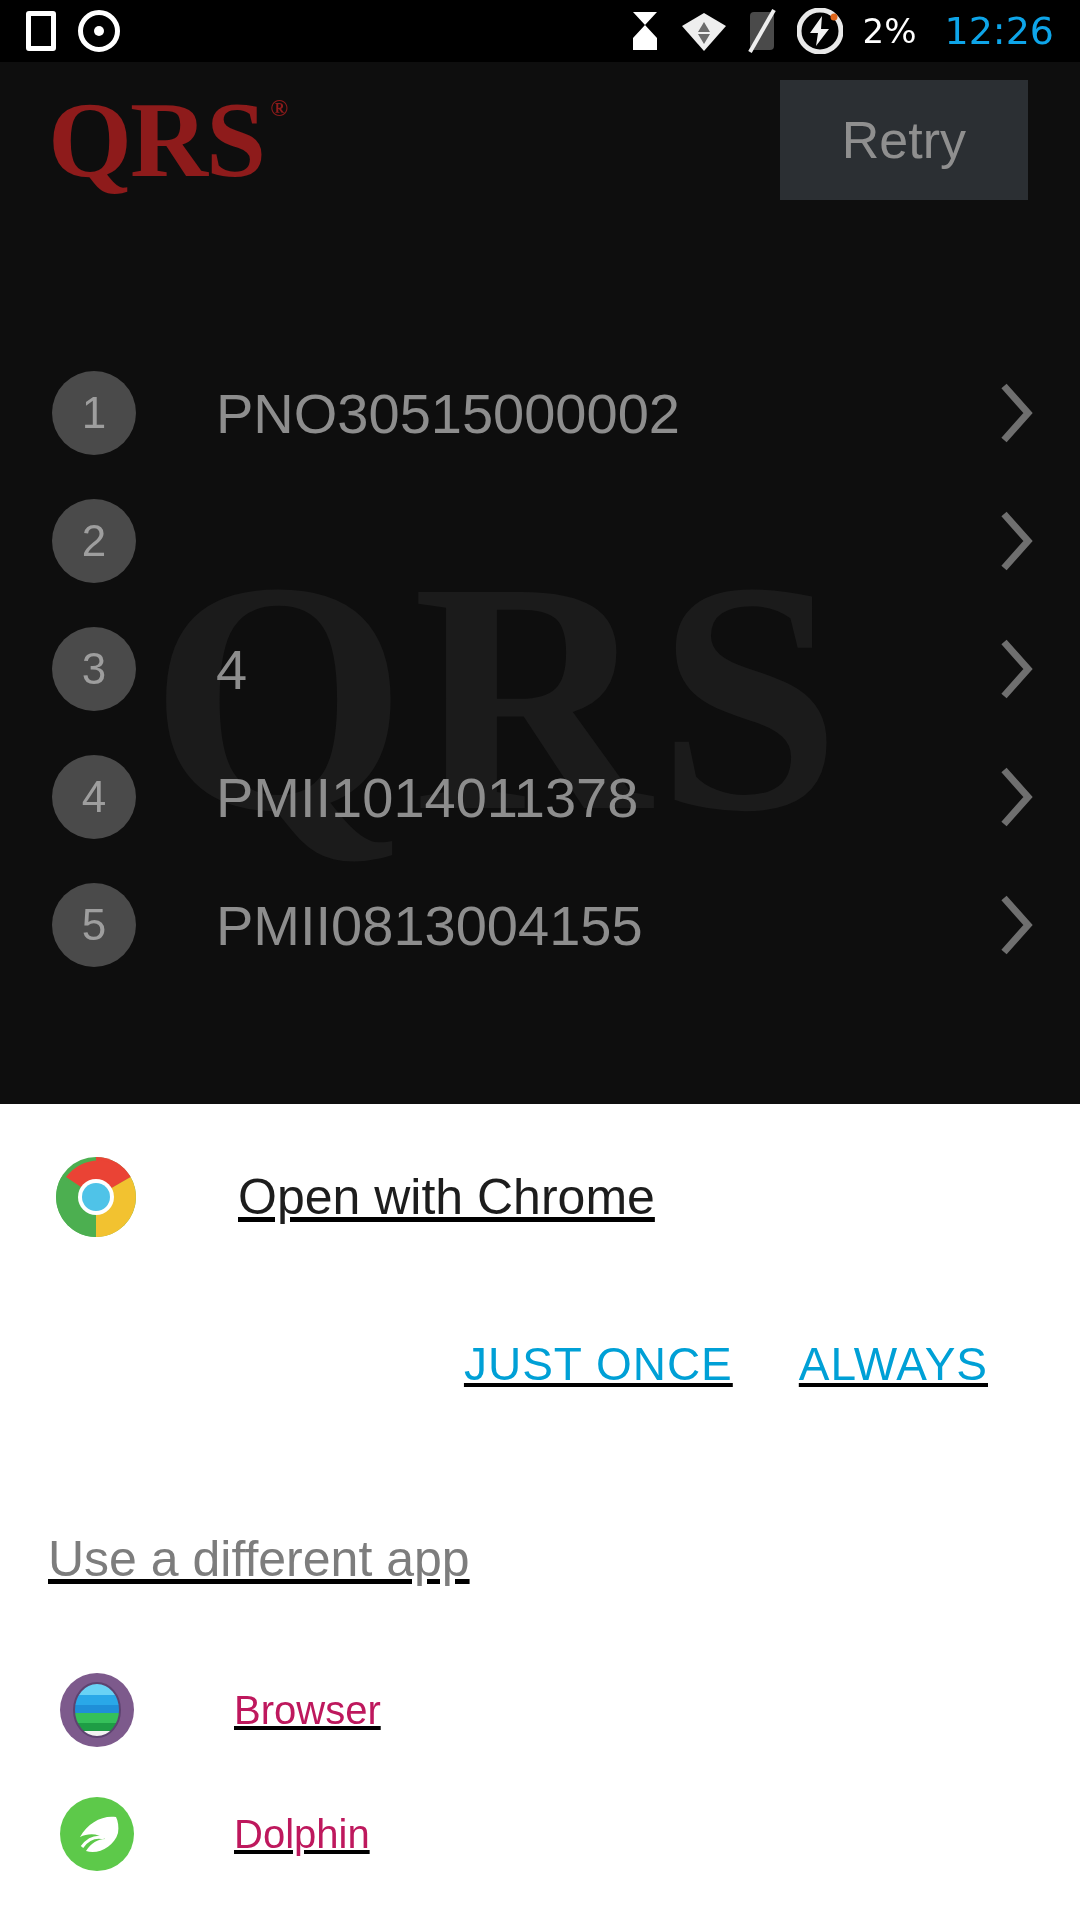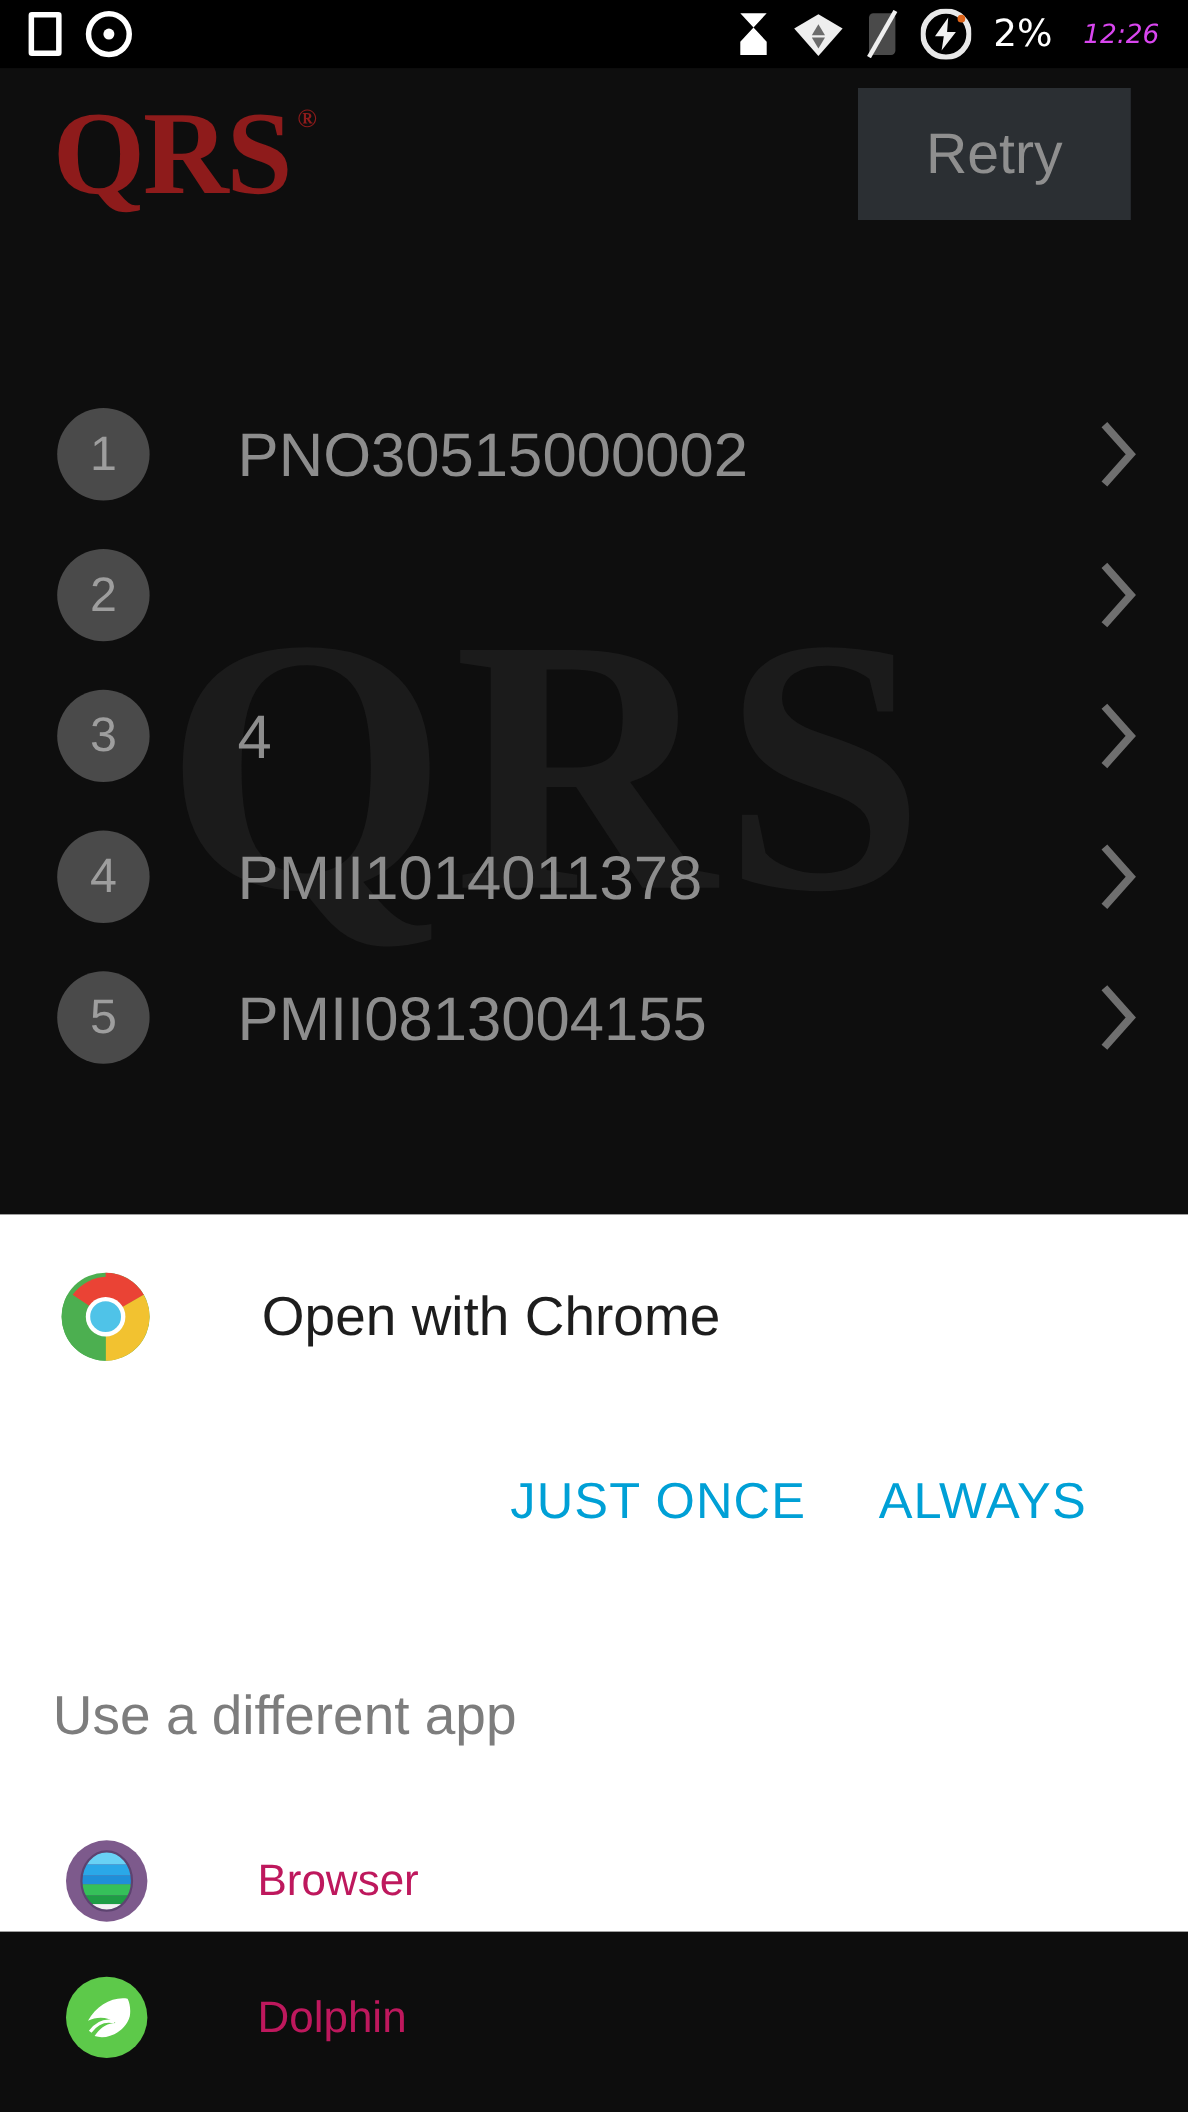--- a/index.html
+++ b/index.html
@@ -28,23 +28,22 @@
     display:flex; align-items:center; justify-content:center;
   }
   .sb-rec i{ width:10px; height:10px; background:#fff; border-radius:50%; display:block; }
   .sb-hourglass{ width:32px; height:42px; position:relative; }
   .sb-hourglass svg, .sb-wifi svg, .sb-sim svg, .sb-batt svg { display:block; }
   .sb-pct{
     color:#fff; font-size:34px; letter-spacing:0px;
     font-family:"DejaVu Sans", sans-serif;
   }
   .sb-clock{
-    color:#d946ef; font-size:24px; margin-left:8px;
+    color:#0ea5e9; font-size:38px; margin-left:8px;
     font-family:"DejaVu Sans", sans-serif;
-    font-style:italic;
   }
 
   
   .app-area{
     position:absolute; top:62px; left:0;
     width:1080px; height:1042px;
     background:#0e0e0e;
     overflow:hidden;
   }
   .watermark{
@@ -96,22 +95,23 @@
   .pno-label{
     margin-left:80px; color:#8d8d8d;
     font-size:56px; white-space:nowrap;
   }
   .chev{ margin-left:auto; flex:0 0 auto; }
   .chev svg{ display:block; }
 
   
   .sheet{
     position:absolute; left:0; top:1104px;
-    width:1080px; height:652px;
+    width:1080px; height:816px;
     background:#fff;
+    text-decoration:underline;
   }
   .chosen-row{
     display:flex; align-items:center;
     height:186px; padding:0 54px;
   }
   .app-icon{ width:84px; height:84px; flex:0 0 auto; }
   .chosen-label{
     margin-left:100px; font-size:50px; color:#1d1d1d;
   }
   .actions{

